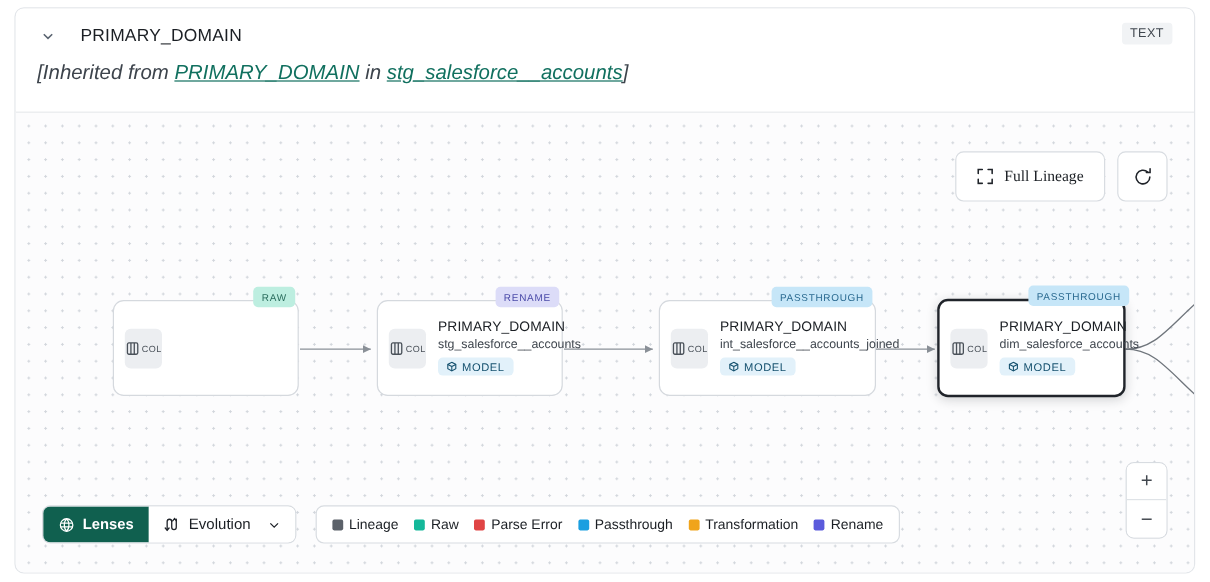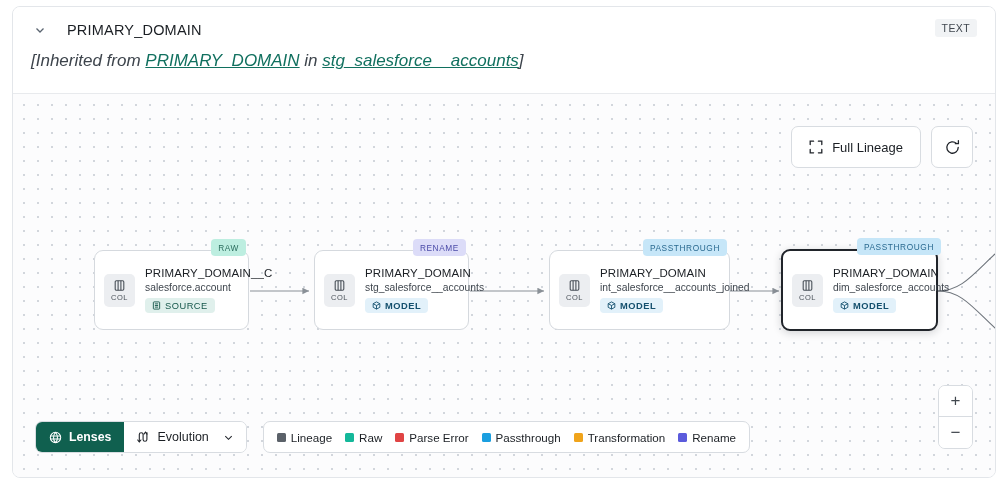--- a/index.html
+++ b/index.html
@@ -91,21 +91,21 @@
     background-size: 14px 14px;
     background-position: 4px 4px;
     border-top: 1px solid #e8eaed;
     overflow: hidden;
   }
 
   
   .canvas-top-controls {
     position: absolute;
     right: 22px; top: 32px;
-    display: flex; gap: 10px; align-items: center;
+    display: flex; gap: 10px; align-items: center; font-family: Liberation Serif, serif;
   }
   .btn-full-lineage {
     display: flex; align-items: center; gap: 9px;
     height: 42px;
     padding: 0 17px;
     background: #ffffff;
     border: 1px solid #d8dce1;
     border-radius: 7px;
     font-size: 13px;
     color: #1b1f24;
@@ -159,21 +159,21 @@
   }
   .node.selected {
     border: 2px solid #20242a;
     box-shadow: 0 2px 9px rgba(20,25,35,.18);
   }
   .node-col {
     width: 31px; height: 33px;
     flex: none;
     background: #eceef1;
     border-radius: 5px;
-    display: flex; flex-direction: column;
+    display: flex; flex-direction: row;
     align-items: center; justify-content: center;
     gap: 1px;
     color: #4a5159;
   }
   .node-col .lbl { font-size: 7.5px; letter-spacing: .5px; }
   .node-body { display: flex; flex-direction: column; gap: 3px; min-width: 0; }
   .node-title {
     font-size: 11.5px;
     color: #1b1f24;
     white-space: nowrap;
@@ -187,21 +187,21 @@
   .node-kind {
     margin-top: 2px;
     display: inline-flex; align-items: center; gap: 4px;
     align-self: flex-start;
     padding: 2.5px 7px;
     border-radius: 4px;
     font-size: 9.3px;
     letter-spacing: .5px;
   }
   .kind-source { background: #e0f0ec; color: #14564a; }
-  .kind-model  { background: #e2f1fa; color: #14506e; font-weight: bold; }
+  .kind-model  { background: #e2f1fa; color: #14506e; }
 
   .node-tag {
     position: absolute;
     top: -12px;
     right: 2px;
     font-size: 8.3px;
     letter-spacing: .6px;
     padding: 3.5px 7px;
     border-radius: 4px;
     white-space: nowrap;
@@ -322,33 +322,20 @@
 
       <div class="node" style="left:81px; top:156px;">
         <div class="node-tag tag-raw">RAW</div>
         <div class="node-col">
           <svg class="ic" width="13" height="13" viewBox="0 0 13 13" fill="none" stroke="currentColor" stroke-width="1.1">
             <rect x="2.2" y="1.8" width="8.6" height="9.4" rx="1.2"></rect>
             <path d="M5.1 1.8 V11.2 M7.9 1.8 V11.2"></path>
           </svg>
           <span class="lbl">COL</span>
         </div>
-        <div class="node-body">
-          <span class="node-title">PRIMARY_DOMAIN__C</span>
-          <span class="node-sub">salesforce.account</span>
-          <span class="node-kind kind-source">
-            <span>
-              <svg class="ic" width="9" height="9" viewBox="0 0 10 10" fill="none" stroke="currentColor" stroke-width="1">
-                <rect x="1.5" y="1" width="7" height="8" rx="0.8"></rect>
-                <path d="M3.2 3.2 H6.8 M3.2 5 H6.8 M3.2 6.8 H6.8"></path>
-              </svg>
-            </span>
-            <span>SOURCE</span>
-          </span>
-        </div>
       </div>
 
       <div class="node" style="left:301px; top:156px;">
         <div class="node-tag tag-rename">RENAME</div>
         <div class="node-col">
           <svg class="ic" width="13" height="13" viewBox="0 0 13 13" fill="none" stroke="currentColor" stroke-width="1.1">
             <rect x="2.2" y="1.8" width="8.6" height="9.4" rx="1.2"></rect>
             <path d="M5.1 1.8 V11.2 M7.9 1.8 V11.2"></path>
           </svg>
           <span class="lbl">COL</span>

